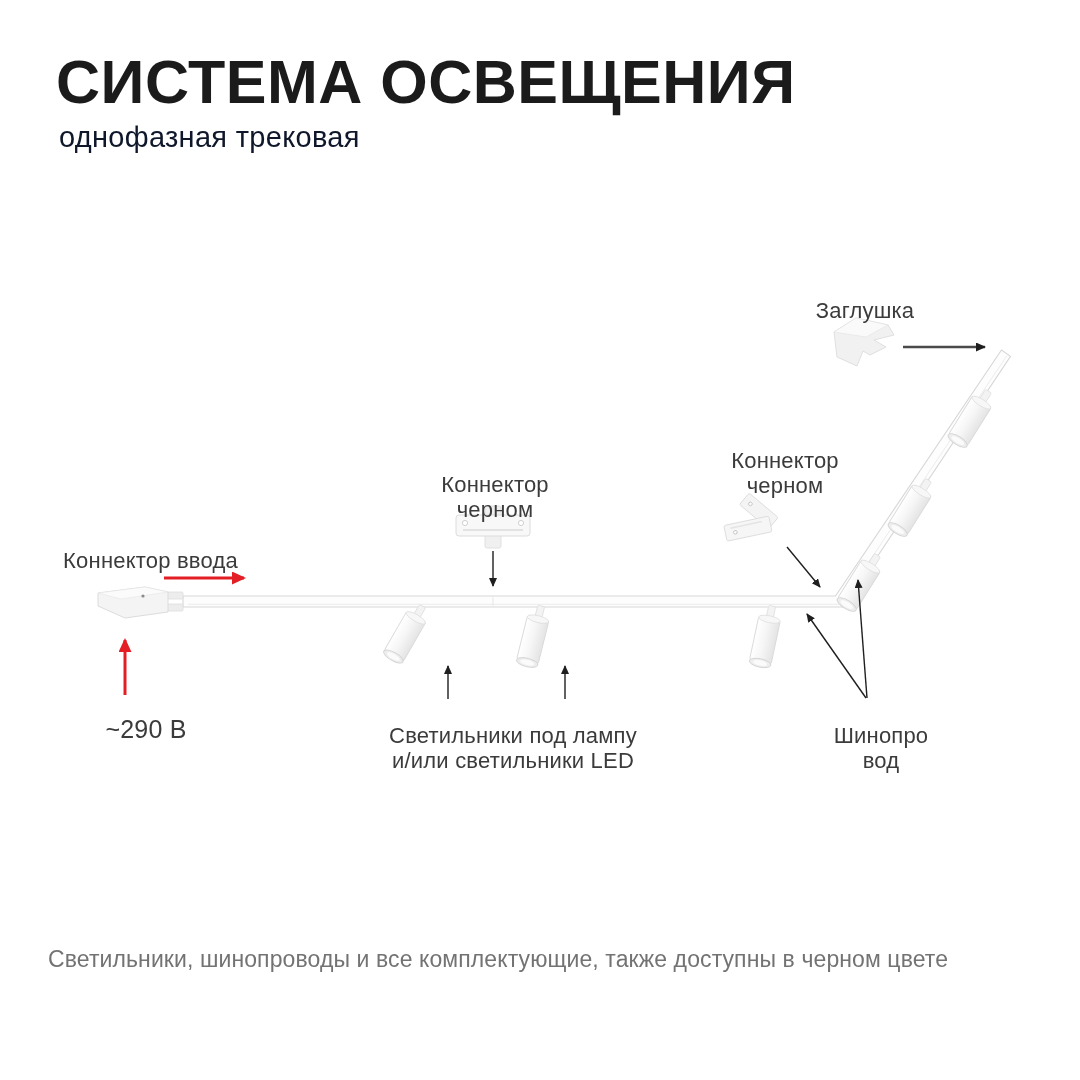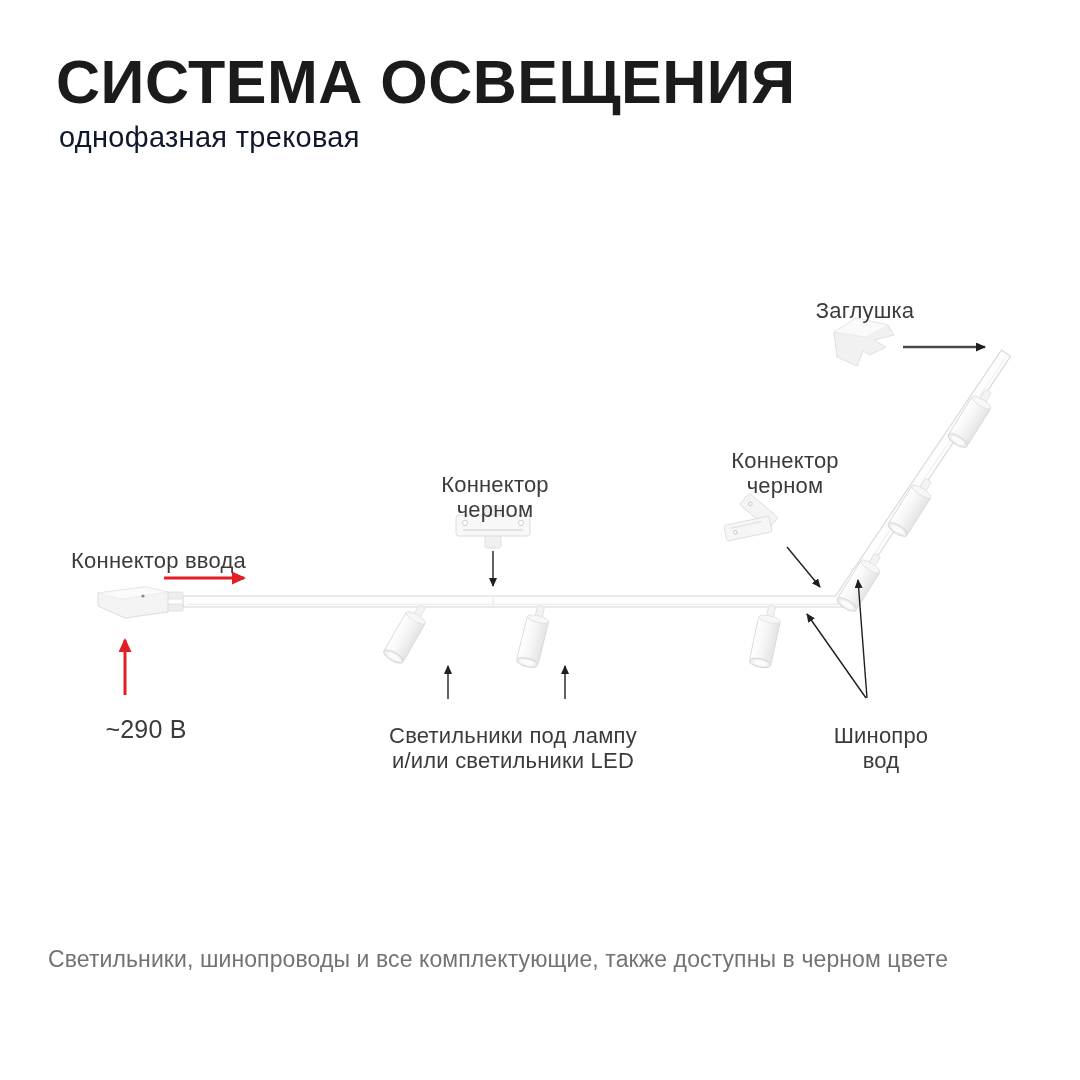--- a/index.html
+++ b/index.html
@@ -16,21 +16,21 @@
     font-size:29px;font-weight:400;color:#0f172a;letter-spacing:0.3px;
   }
   .diagram-svg{position:absolute;left:0;top:0;}
   .lbl{
     position:absolute;font-size:22px;color:#3b3b3b;text-align:center;
     line-height:25px;letter-spacing:0.2px;margin-top:16px;
   }
   .lbl-endcap{left:765px;top:282px;width:200px;}
   .lbl-corner{left:685px;top:432px;width:200px;}
   .lbl-straight{left:395px;top:456px;width:200px;}
-  .lbl-power{left:56px;top:532px;width:205px;}
+  .lbl-power{left:48px;top:532px;width:205px;}
   .lbl-voltage{left:70px;top:701px;width:152px;font-size:25px;}
   .lbl-spots{left:353px;top:707px;width:320px;}
   .lbl-track{left:820px;top:707px;width:122px;}
   .footer-note{
     position:absolute;left:48px;top:946px;width:1000px;
     font-size:23px;color:#737373;text-align:left;letter-spacing:0.1px;
   }
 </style>
 </head>
 <body>

